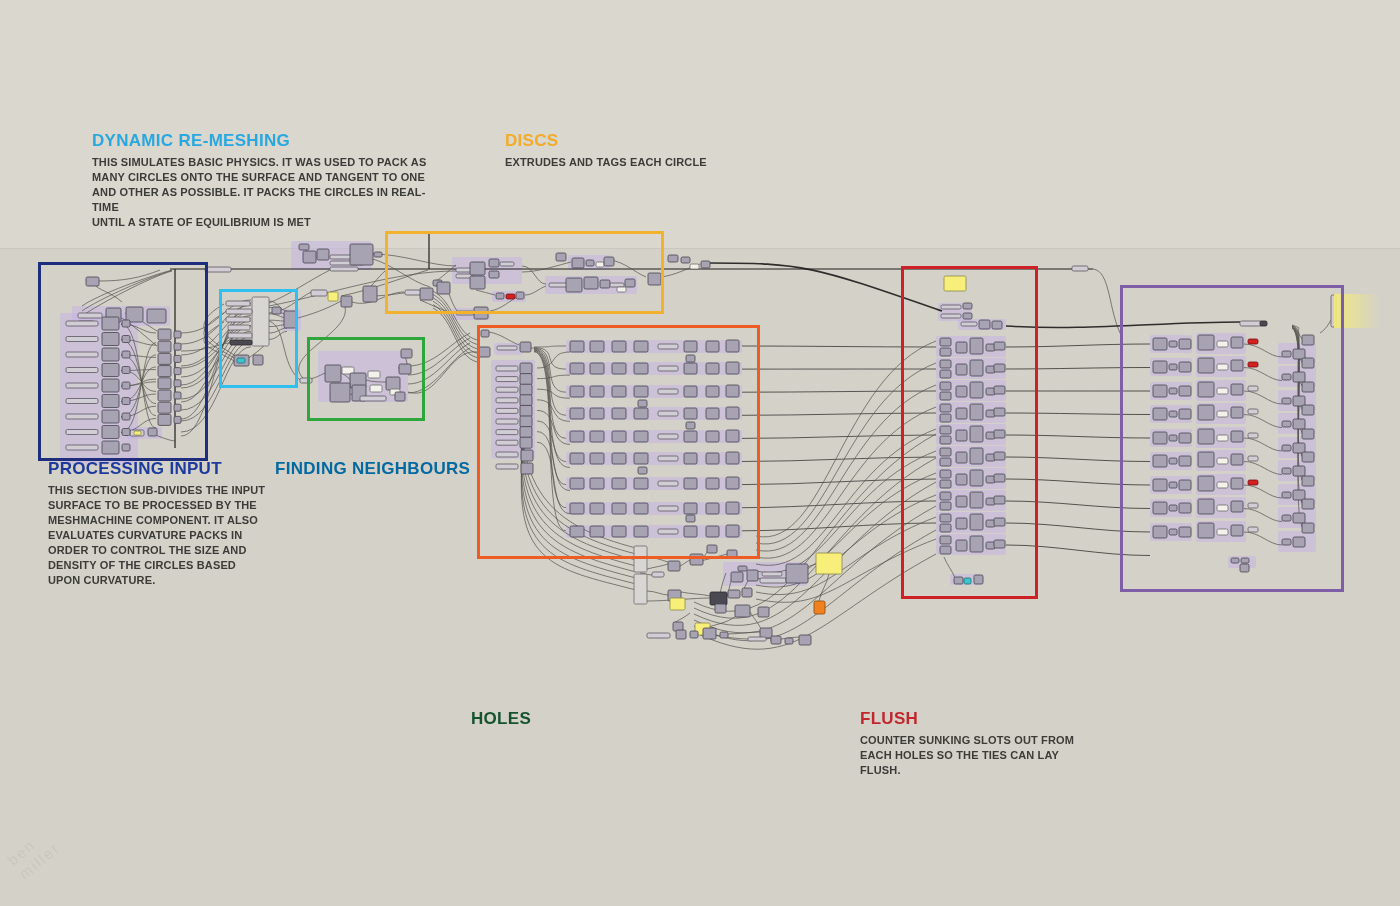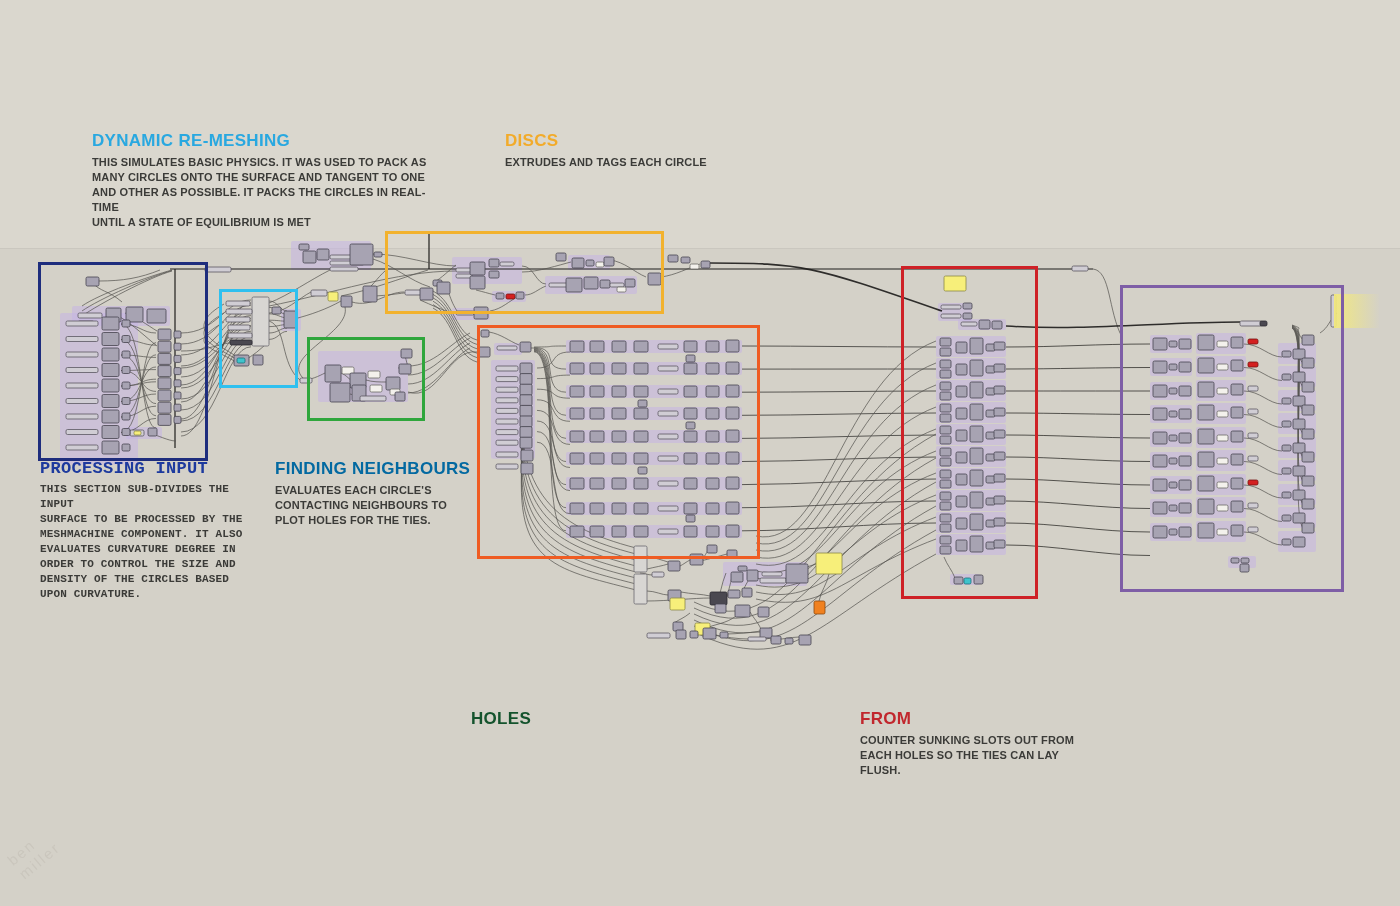--- a/index.html
+++ b/index.html
@@ -736,41 +736,38 @@
     <div class="anno-title" style="color: rgb(41, 168, 224);">DYNAMIC RE-MESHING</div>
     <div class="anno-body">THIS SIMULATES BASIC PHYSICS. IT WAS USED TO PACK AS
 MANY CIRCLES ONTO THE SURFACE AND TANGENT TO ONE
 AND OTHER AS POSSIBLE. IT PACKS THE CIRCLES IN REAL-TIME
 UNTIL A STATE OF EQUILIBRIUM IS MET</div>
   </div>
   <div class="anno" style="left: 505px; top: 131px; width: 280px;">
     <div class="anno-title" style="color: rgb(242, 171, 42);">DISCS</div>
     <div class="anno-body">EXTRUDES AND TAGS EACH CIRCLE</div>
   </div>
-  <div class="anno" style="left: 40px; top: 459px; width: 225px; font-family: Liberation Mono, monospace;">
+  <div class="anno" style="left: 48px; top: 459px; width: 225px;">
     <div class="anno-title" style="color: rgb(29, 58, 158);">PROCESSING INPUT</div>
     <div class="anno-body">THIS SECTION SUB-DIVIDES THE INPUT
 SURFACE TO BE PROCESSED BY THE
 MESHMACHINE COMPONENT. IT ALSO
-EVALUATES CURVATURE DEGREE IN
+EVALUATES CURVATURE PACKS IN
 ORDER TO CONTROL THE SIZE AND
 DENSITY OF THE CIRCLES BASED
 UPON CURVATURE.</div>
   </div>
   <div class="anno" style="left: 275px; top: 459px; width: 200px;">
     <div class="anno-title" style="color: #0369a1;">FINDING NEIGHBOURS</div>
-    <div class="anno-body">EVALUATES EACH CIRCLE'S
-CONTACTING NEIGHBOURS TO
-PLOT HOLES FOR THE TIES.</div>
   </div>
   <div class="anno" style="left: 471px; top: 709px; width: 290px;">
     <div class="anno-title" style="color: #14532d;">HOLES</div>
   </div>
   <div class="anno" style="left: 860px; top: 709px; width: 220px;">
-    <div class="anno-title" style="color: rgb(193, 39, 45);">FROM</div>
+    <div class="anno-title" style="color: rgb(193, 39, 45);">FLUSH</div>
     <div class="anno-body">COUNTER SUNKING SLOTS OUT FROM
 EACH HOLES SO THE TIES CAN LAY
 FLUSH.</div>
   </div>
 
   <div class="watermark">ben
 miller</div>
 </div>
 
 </body></html>

